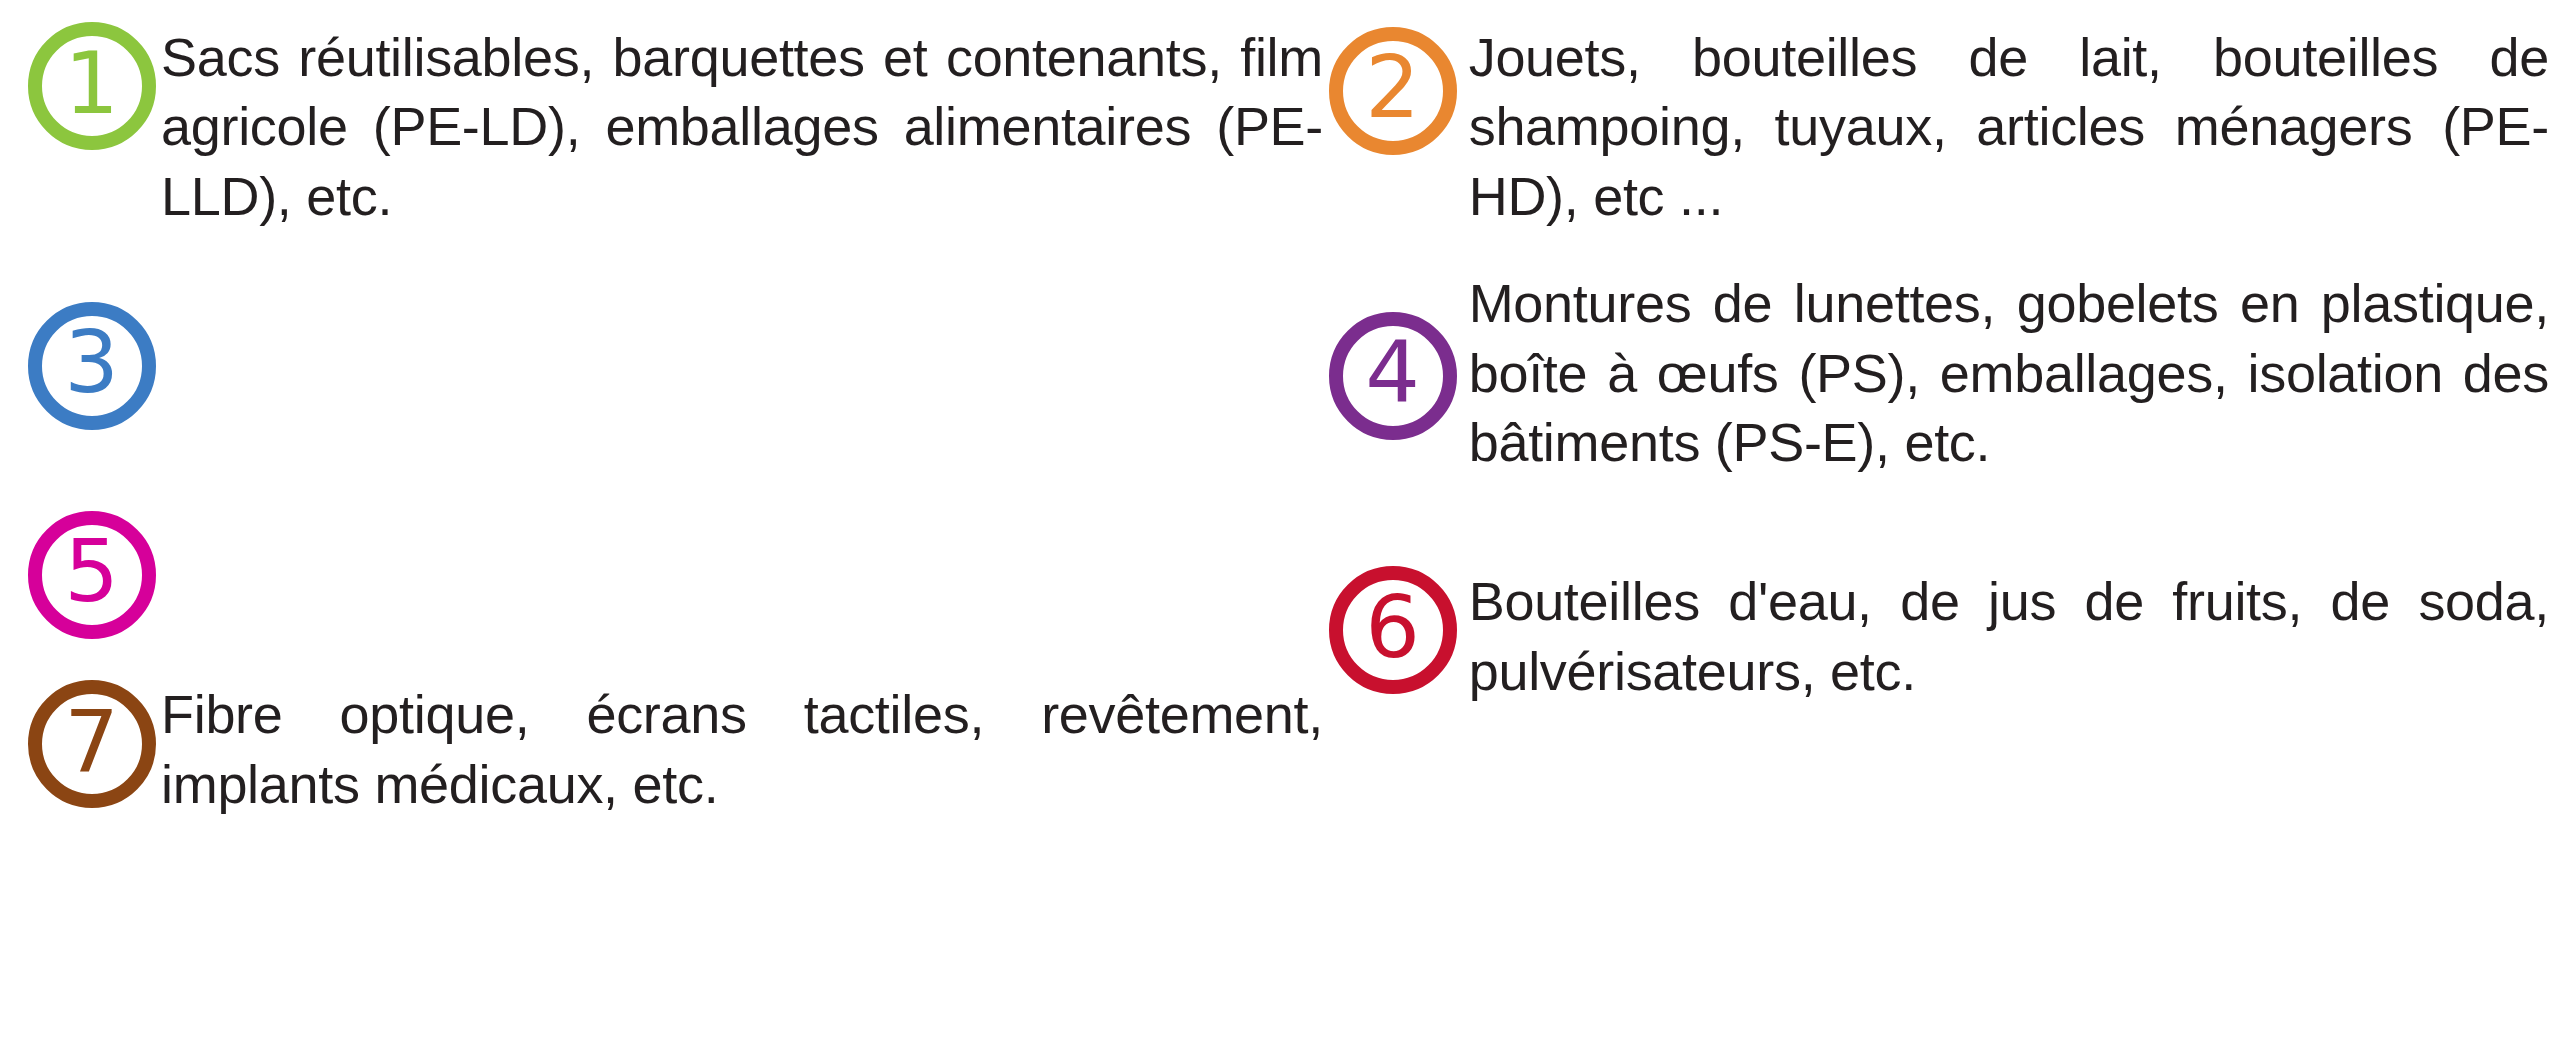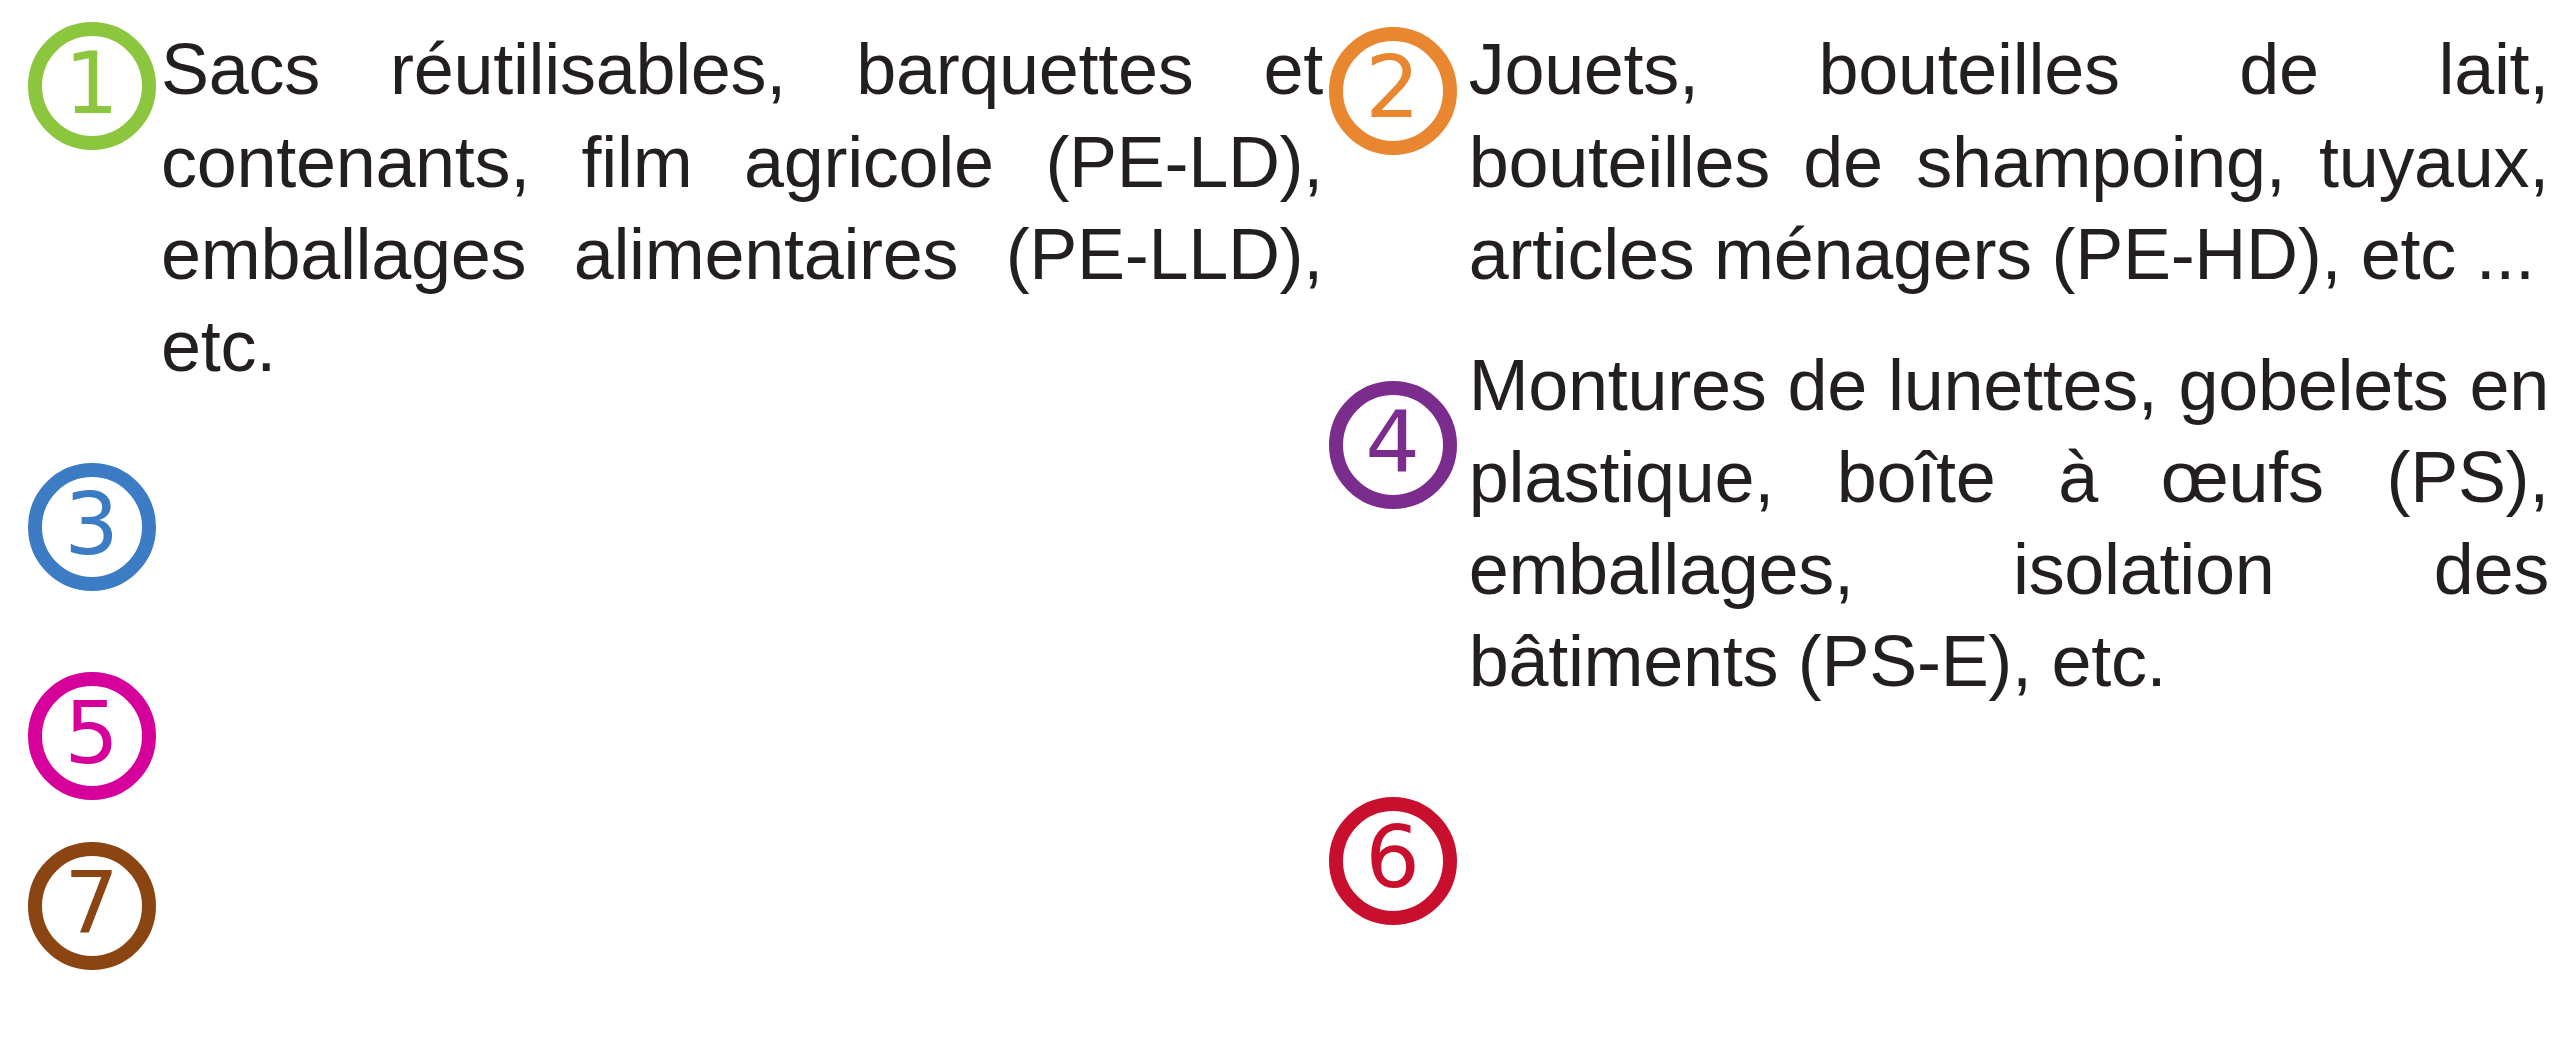--- a/index.html
+++ b/index.html
@@ -63,21 +63,21 @@
     font-weight: 400;
     background: #ffffff;
     font-family: "DejaVu Sans", sans-serif;
   }
   .circle span {
     position: relative;
     top: -3.3px;
   }
   .entry-text {
     flex: 1 1 auto;
-    font-size: 72px;
+    font-size: 54px;
     line-height: 1.28;
     color: #231f20;
     text-align: justify;
     text-justify: inter-word;
     letter-spacing: -0.3px;
     padding-top: 6.7px;
   }
   
   .e1 { margin-top: 0px; }
   .e3 { margin-top: 32px; }
@@ -129,20 +129,21 @@
           </div>
         </div>
       </div>
 
       <div class="entry e7">
         <div class="badge">
           <div class="circle" id="c7" style="border-color: rgb(139, 69, 19); color: rgb(139, 69, 19);">
             <span>7</span>
           </div>
         </div>
+        <div class="entry-text">Fibre optique, écrans tactiles, revêtement, implants médicaux, etc.</div>
       </div>
 
     </div>
 
     <div class="column right">
 
       <div class="entry e2">
         <div class="badge">
           <div class="circle" id="c2" style="border-color: rgb(233, 135, 48); color: rgb(233, 135, 48);">
             <span>2</span>
@@ -159,19 +160,20 @@
         </div>
         <div class="entry-text">Montures de lunettes, gobelets en plastique, boîte à œufs (PS), emballages, isolation des bâtiments (PS-E), etc.</div>
       </div>
 
       <div class="entry e6">
         <div class="badge">
           <div class="circle" id="c6" style="border-color: rgb(200, 16, 46); color: rgb(200, 16, 46);">
             <span>6</span>
           </div>
         </div>
+        <div class="entry-text">Bouteilles d'eau, de jus de fruits, de soda, pulvérisateurs, etc.</div>
       </div>
 
     </div>
 
   </div>
 </div>
 
 
 </body></html>

